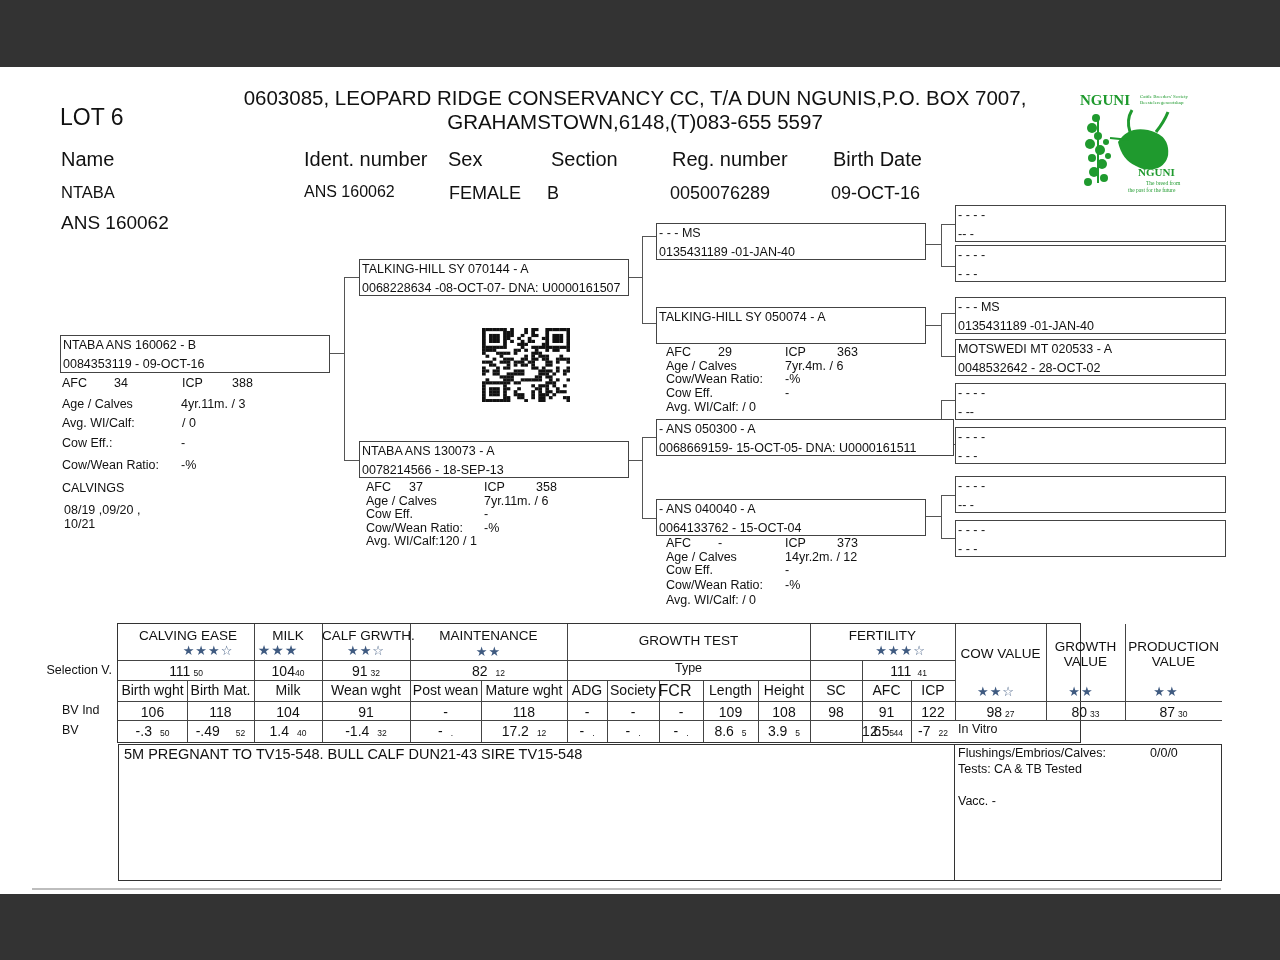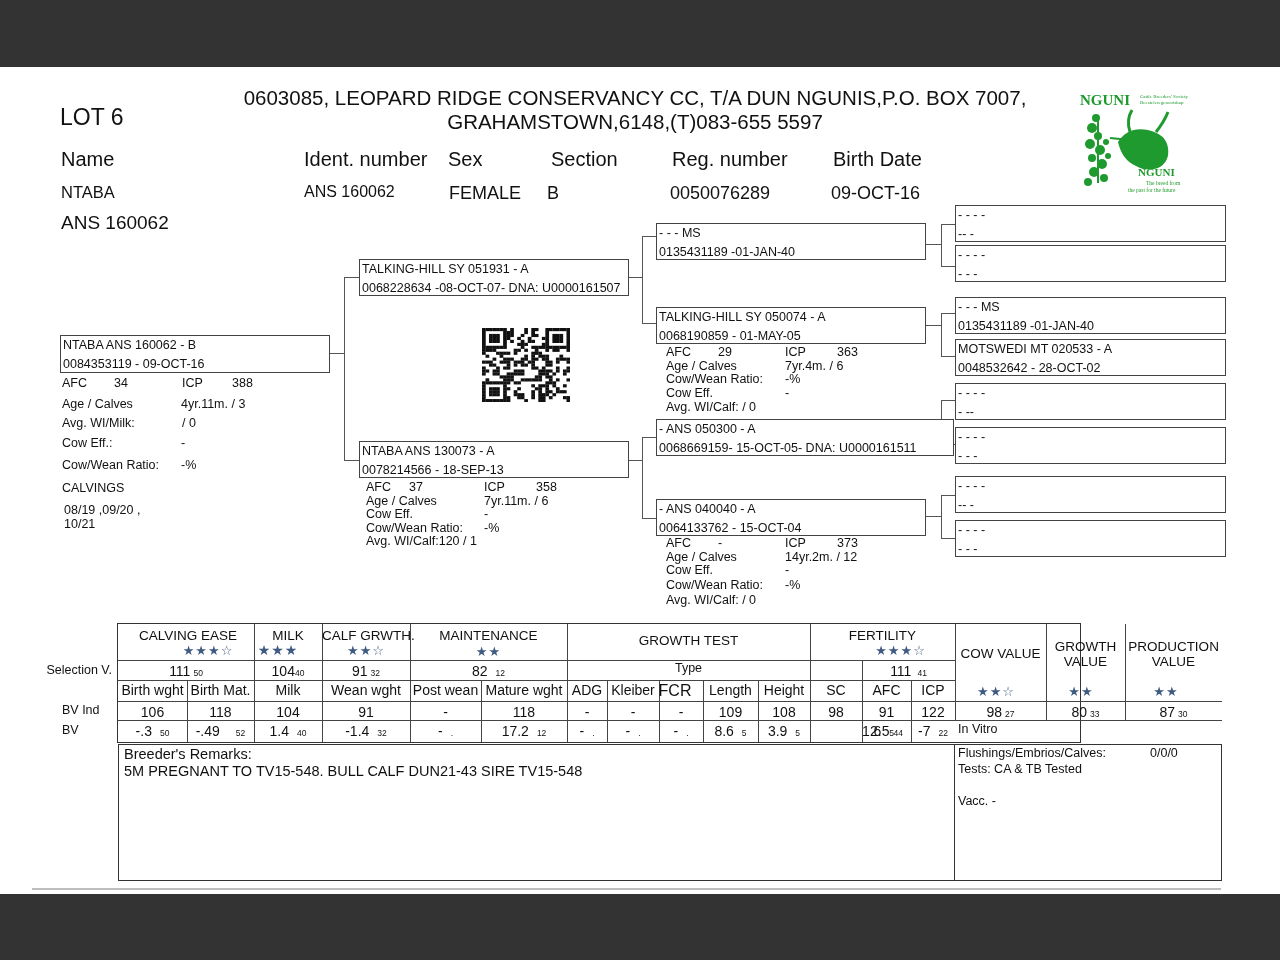--- a/index.html
+++ b/index.html
@@ -135,21 +135,21 @@
     <span style="left:0">AFC</span>
     <span style="left:52px">34</span>
     <span style="left:120px">ICP</span>
     <span style="left:170px">388</span>
   </div>
   <div class="row" style="top:21px">
     <span style="left:0">Age / Calves</span>
     <span style="left:119px">4yr.11m. / 3</span>
   </div>
   <div class="row" style="top:40px">
-    <span style="left:0">Avg. WI/Milk:</span>
+    <span style="left:0">Avg. WI/Calf:</span>
     <span style="left:120px"> / 0</span>
   </div>
   <div class="row" style="top:60px">
     <span style="left:0">Cow Eff.:</span>
     <span style="left:119px">-</span>
   </div>
   <div class="row" style="top:82px">
     <span style="left:0">Cow/Wean Ratio:</span>
     <span style="left:119px">-%</span>
   </div>
@@ -158,21 +158,21 @@
   </div>
   <div class="row" style="top:127px">
     <span style="left:2px">08/19 ,09/20 ,</span>
   </div>
   <div class="row" style="top:141px">
     <span style="left:2px">10/21</span>
   </div>
 </div>
 
 <div class="pbox" style="left:359px;top:259px;width:270px;height:37px">
-  <span class="l1">TALKING-HILL SY  051931 - A</span>
+  <span class="l1">TALKING-HILL SY  070144 - A</span>
   <span class="l2">0068228634 -08-OCT-07-  DNA: U0000161507</span>
 </div>
 
 <div class="qr">
   <svg id="qr-svg" width="88" height="74" viewBox="0 0 88 74">
       <rect x="0" y="0" width="3.72" height="3.16" fill="#111"></rect>
       <rect x="3.52" y="0" width="3.72" height="3.16" fill="#111"></rect>
       <rect x="7.04" y="0" width="3.72" height="3.16" fill="#111"></rect>
       <rect x="10.56" y="0" width="3.72" height="3.16" fill="#111"></rect>
       <rect x="14.08" y="0" width="3.72" height="3.16" fill="#111"></rect>
@@ -502,21 +502,20 @@
       <span style="left:0">Avg. WI/Calf:120 / 1</span>
     </div>
 </div>
 
 <div class="pbox" style="left:656px;top:223px;width:270px;height:37px">
   <span class="l1">- - - MS</span>
   <span class="l2">0135431189 -01-JAN-40</span>
 </div>
 <div class="pbox" style="left:656px;top:307px;width:270px;height:37px">
   <span class="l1">TALKING-HILL SY  050074 - A</span>
-  <span class="l2">0068190859 - 01-MAY-05</span>
 </div>
 <div class="stats" style="left:666px;top:346px;width:260px">
   <div class="row">
       <span style="left:0">AFC</span>
       <span style="left:52px">29</span>
       <span style="left:119px">ICP</span>
       <span style="left:171px">363</span>
     </div>
   <div class="row">
       <span style="left:0">Age / Calves</span>
@@ -676,21 +675,21 @@
       <div class="cell" style="left: 204px; top: 99px; width: 88px; font-size: 14px;"><span>-1.4</span><span class="sub" style="margin-left: 8px;">32</span></div>
       <div class="cell" style="left: 292px; top: 58px; width: 71px; font-size: 14px;">Post wean</div>
       <div class="cell" style="left: 292px; top: 80px; width: 71px; font-size: 14px;">-</div>
       <div class="cell" style="left: 292px; top: 99px; width: 71px; font-size: 14px;"><span>-</span><span class="sub" style="margin-left: 8px;">.</span></div>
       <div class="cell" style="left: 363px; top: 58px; width: 86px; font-size: 14px;">Mature wght</div>
       <div class="cell" style="left: 363px; top: 80px; width: 86px; font-size: 14px;">118</div>
       <div class="cell" style="left: 363px; top: 99px; width: 86px; font-size: 14px;"><span>17.2</span><span class="sub" style="margin-left: 8px;">12</span></div>
       <div class="cell" style="left: 449px; top: 58px; width: 40px; font-size: 14px;">ADG</div>
       <div class="cell" style="left: 449px; top: 80px; width: 40px; font-size: 14px;">-</div>
       <div class="cell" style="left: 449px; top: 99px; width: 40px; font-size: 14px;"><span>-</span><span class="sub" style="margin-left: 8px;">.</span></div>
-      <div class="cell" style="left: 489px; top: 58px; width: 52px; font-size: 14px;">Kleiber</div>
+      <div class="cell" style="left: 489px; top: 58px; width: 52px; font-size: 14px;">Society</div>
       <div class="cell" style="left: 489px; top: 80px; width: 52px; font-size: 14px;">-</div>
       <div class="cell" style="left: 489px; top: 99px; width: 52px; font-size: 14px;"><span>-</span><span class="sub" style="margin-left: 8px;">.</span></div>
       <div class="cell" style="left: 535px; top: 58px; width: 44px; font-size: 16px;">FCR</div>
       <div class="cell" style="left: 541px; top: 80px; width: 44px; font-size: 14px;">-</div>
       <div class="cell" style="left: 541px; top: 99px; width: 44px; font-size: 14px;"><span>-</span><span class="sub" style="margin-left: 8px;">.</span></div>
       <div class="cell" style="left: 585px; top: 58px; width: 55px; font-size: 14px;">Length</div>
       <div class="cell" style="left: 585px; top: 80px; width: 55px; font-size: 14px;">109</div>
       <div class="cell" style="left: 585px; top: 99px; width: 55px; font-size: 14px;"><span>8.6</span><span class="sub" style="margin-left: 8px;">5</span></div>
       <div class="cell" style="left: 640px; top: 58px; width: 52px; font-size: 14px;">Height</div>
       <div class="cell" style="left: 640px; top: 80px; width: 52px; font-size: 14px;">108</div>
@@ -706,21 +705,20 @@
       <div class="cell" style="left: 793px; top: 99px; width: 44px; font-size: 14px;"><span>-7</span><span class="sub" style="margin-left: 8px;">22</span></div>
     </div>
 
   <div class="cell" style="left:837px;top:80px;width:91px;font-size:14px"><span>98</span><span class="sub">27</span></div>
   <div class="cell" style="left:928px;top:80px;width:79px;font-size:14px"><span>80</span><span class="sub">33</span></div>
   <div class="cell" style="left:1007px;top:80px;width:97px;font-size:14px"><span>87</span><span class="sub">30</span></div>
   <div class="cell" style="left:840px;top:98px;text-align:left;font-size:12.5px">In Vitro</div>
 </div>
 
 <div class="remarks">
-  <div>Breeder's Remarks:</div>
   <div>5M PREGNANT TO TV15-548.  BULL CALF DUN21-43 SIRE TV15-548</div>
 </div>
 <div class="side-box">
   <div style="position:relative;height:16px">
     <span>Flushings/Embrios/Calves:</span>
     <span style="position:absolute;left:192px">0/0/0</span>
   </div>
   <div>Tests: CA &amp; TB Tested</div>
   <div style="margin-top:16px">Vacc. -</div>
 </div>

